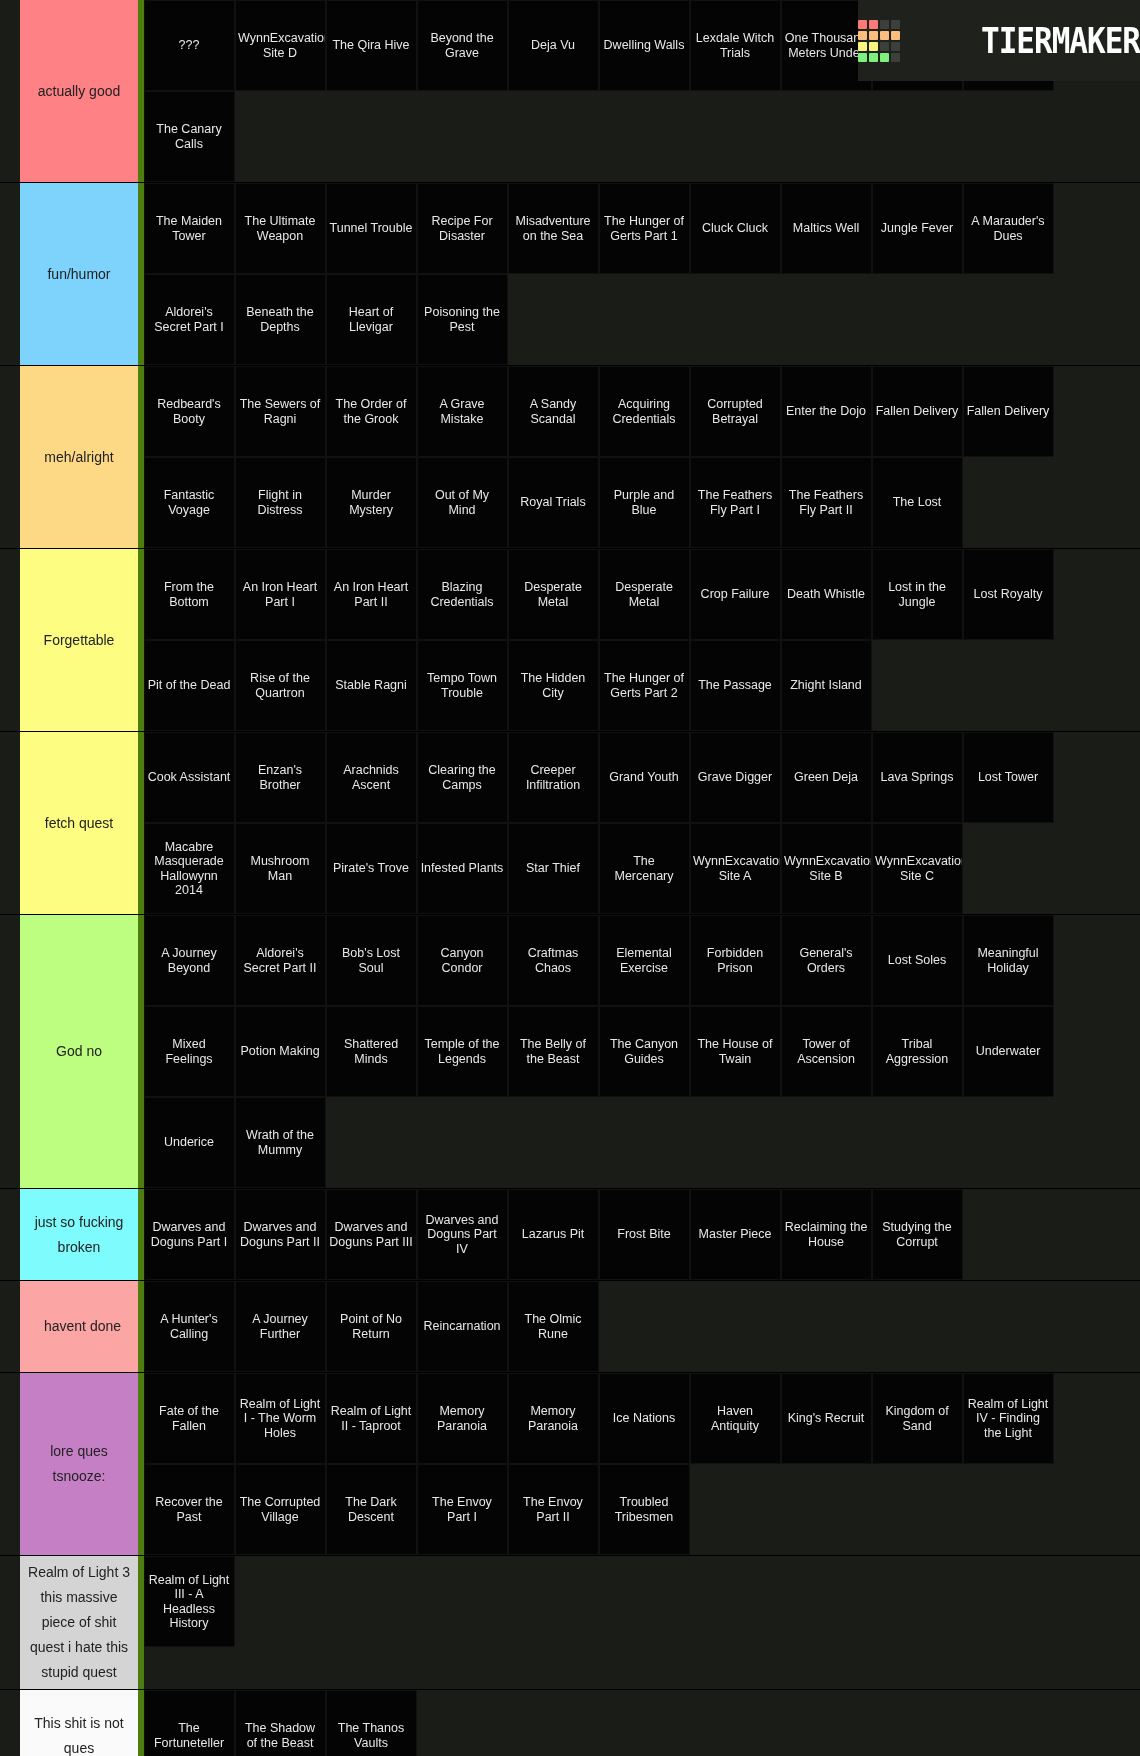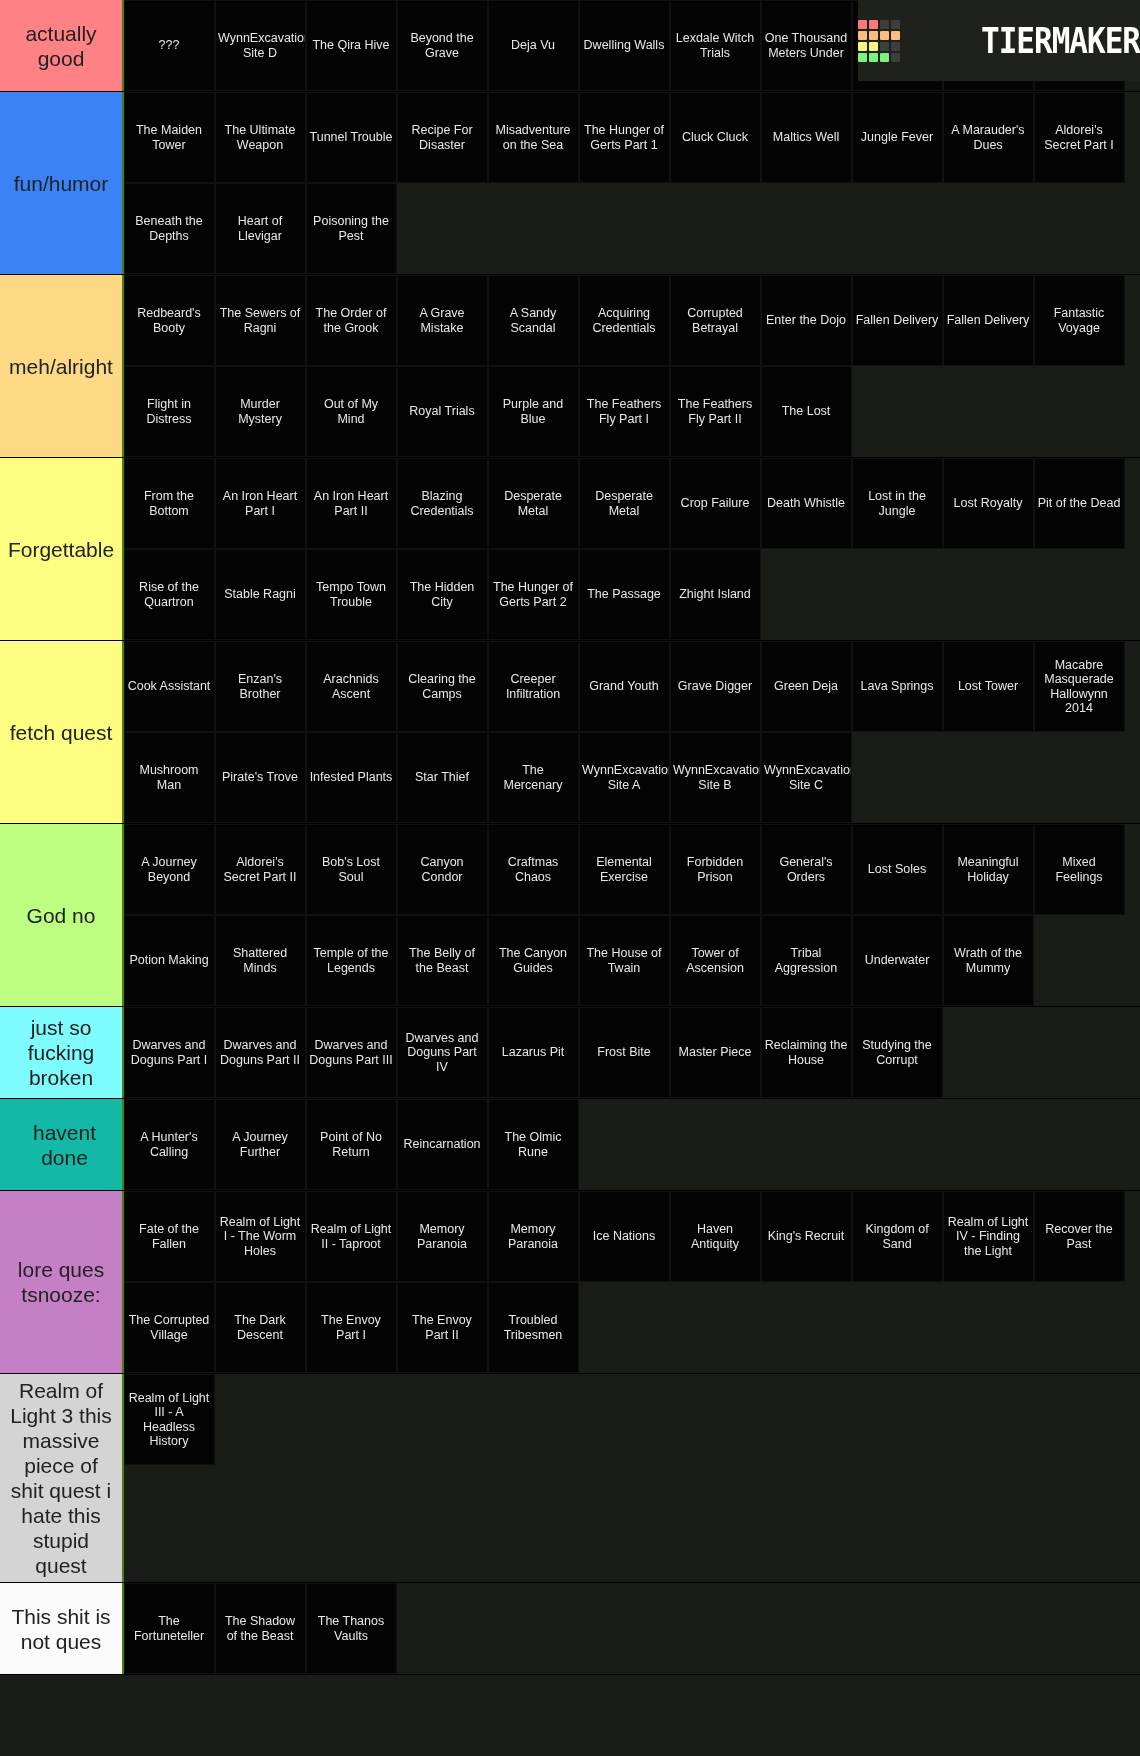--- a/index.html
+++ b/index.html
@@ -22,26 +22,27 @@
   }
   .tier-label {
     width: 124px;
     min-width: 124px;
     flex: 0 0 124px;
     display: flex;
     align-items: center;
     justify-content: center;
     text-align: center;
     color: #222;
-    font-size: 21px;
+    font-size: 14px;
     line-height: 25px;
     padding: 4px 5px;
     word-wrap: break-word;
     overflow-wrap: break-word;
-    border-right: 2px solid #4d7c0f;
+    border-right: 6px solid #4d7c0f;
+    margin-left: 20px;
   }
   .tier-items {
     flex: 1 1 auto;
     display: flex;
     flex-wrap: wrap;
     align-content: flex-start;
     background: #1a1c18;
     min-height: 91px;
   }
   .tier-item {
@@ -154,21 +155,21 @@
           </div>
           <div class="tier-item">
             <span>The Bigger Picture</span>
           </div>
           <div class="tier-item">
             <span>The Canary Calls</span>
           </div>
         </div>
       </div>
       <div class="tier-row">
-        <div class="tier-label" style="background: #3b82f6;">fun/humor</div>
+        <div class="tier-label" style="background: #7dd3fc;">fun/humor</div>
         <div class="tier-items">
           <div class="tier-item">
             <span>The Maiden Tower</span>
           </div>
           <div class="tier-item">
             <span>The Ultimate Weapon</span>
           </div>
           <div class="tier-item">
             <span>Tunnel Trouble</span>
           </div>
@@ -447,20 +448,23 @@
           <div class="tier-item">
             <span>Tower of Ascension</span>
           </div>
           <div class="tier-item">
             <span>Tribal Aggression</span>
           </div>
           <div class="tier-item">
             <span>Underwater</span>
           </div>
           <div class="tier-item">
+            <span>Underice</span>
+          </div>
+          <div class="tier-item">
             <span>Wrath of the Mummy</span>
           </div>
         </div>
       </div>
       <div class="tier-row">
         <div class="tier-label" style="background: rgb(126, 252, 253);">just so fucking broken</div>
         <div class="tier-items">
           <div class="tier-item">
             <span>Dwarves and Doguns Part I</span>
           </div>
@@ -484,21 +488,21 @@
           </div>
           <div class="tier-item">
             <span>Reclaiming the House</span>
           </div>
           <div class="tier-item">
             <span>Studying the Corrupt</span>
           </div>
         </div>
       </div>
       <div class="tier-row">
-        <div class="tier-label" style="background: #14b8a6; padding-left: 12px;">havent done</div>
+        <div class="tier-label" style="background: #fca5a5; padding-left: 12px;">havent done</div>
         <div class="tier-items">
           <div class="tier-item">
             <span>A Hunter's Calling</span>
           </div>
           <div class="tier-item">
             <span>A Journey Further</span>
           </div>
           <div class="tier-item">
             <span>Point of No Return</span>
           </div>

